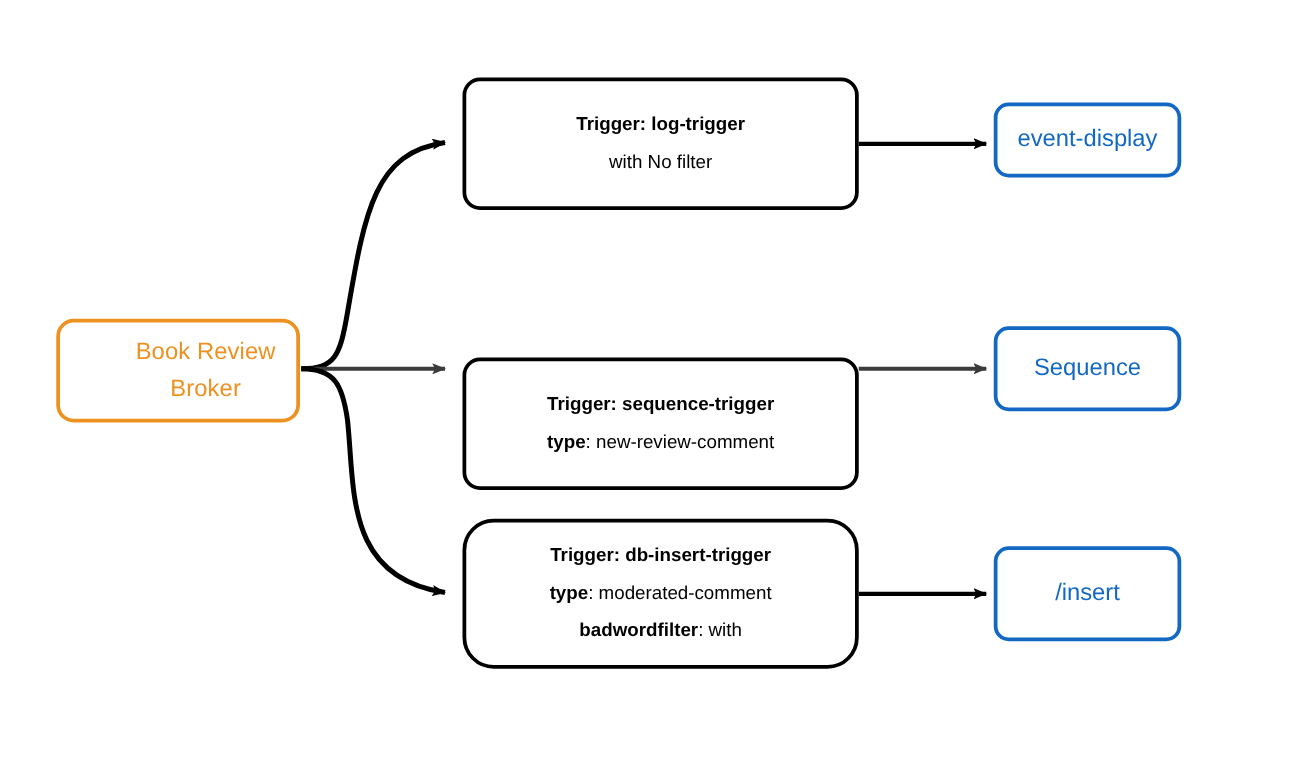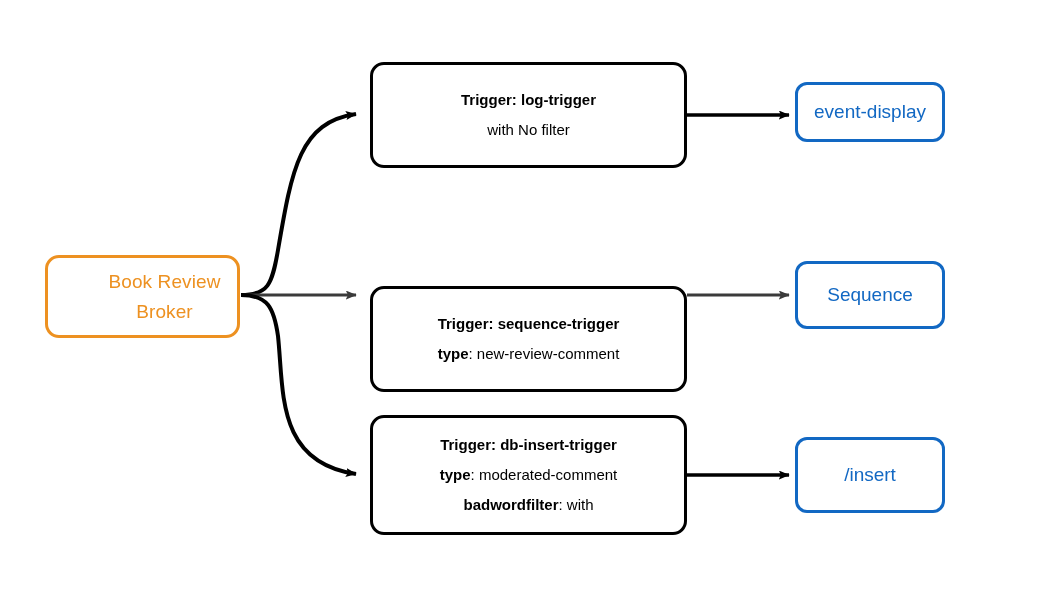--- a/index.html
+++ b/index.html
@@ -111,21 +111,21 @@
     </div>
   </div>
 
   <div class="node node-trigger" style="left:370px; top:242px; width:317px; height:106px;margin-top:44px;">
     <div class="line b">Trigger: sequence-trigger</div>
     <div class="line">
       <span class="b">type</span><span>: new-review-comment</span>
     </div>
   </div>
 
-  <div class="node node-trigger" style="left:370px; top:415px; width:317px; height:120px;">
+  <div class="node node-trigger" style="left:370px; top:415px; width:317px; height:120px;border-radius:25px;">
     <div class="line b">Trigger: db-insert-trigger</div>
     <div class="line">
       <span class="b">type</span><span>: moderated-comment</span>
     </div>
     <div class="line">
       <span class="b">badwordfilter</span><span>: with</span>
     </div>
   </div>
 
   <div class="node node-target" style="left:795px; top:82px; width:150px; height:60px;">

